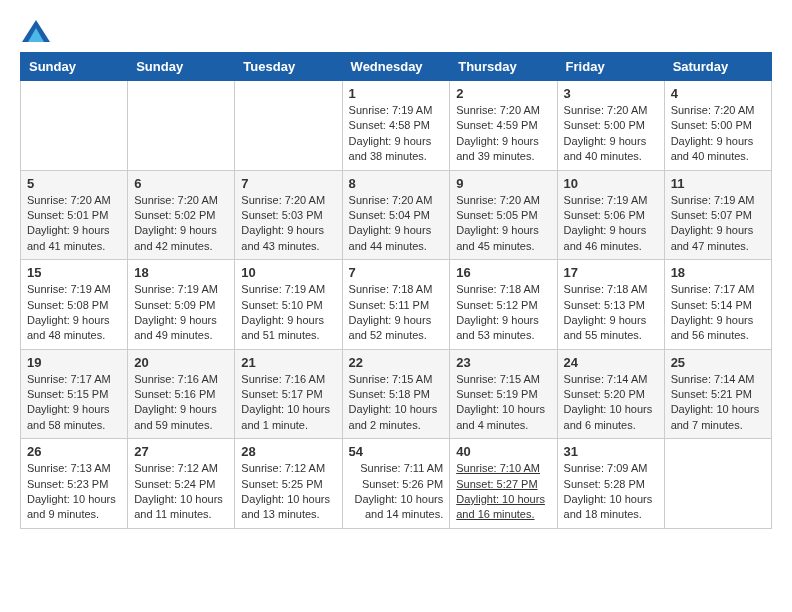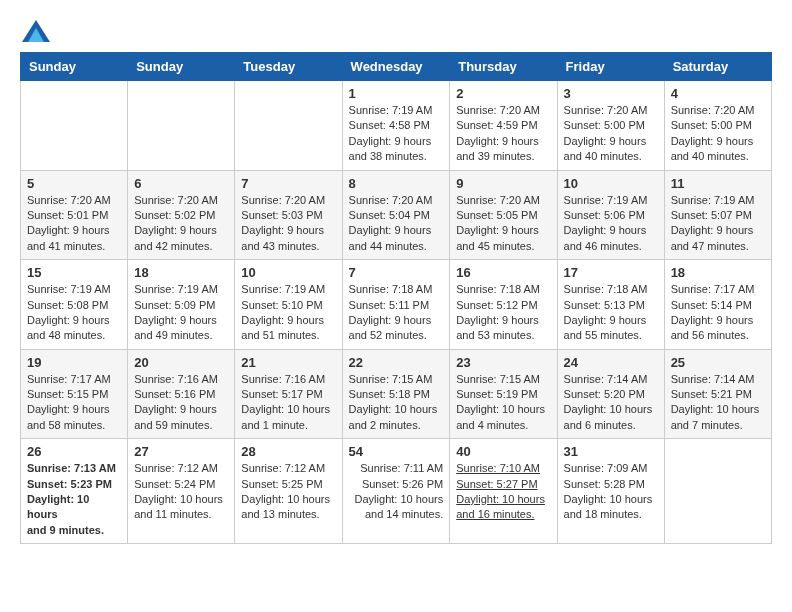--- a/index.html
+++ b/index.html
@@ -307,21 +307,21 @@
           <div class="day-num">25</div>
           <div class="day-info" style="white-space: pre-line;">Sunrise: 7:14 AM
 Sunset: 5:21 PM
 Daylight: 10 hours
 and 7 minutes.</div>
         </td>
       </tr>
       <tr>
         <td>
           <div class="day-num">26</div>
-          <div class="day-info" style="white-space: pre-line; font-weight: bold;">Sunrise: 7:13 AM
+          <div class="day-info" style="white-space: pre-line;">Sunrise: 7:13 AM
 Sunset: 5:23 PM
 Daylight: 10 hours
 and 9 minutes.</div>
         </td>
         <td>
           <div class="day-num">27</div>
           <div class="day-info" style="white-space: pre-line;">Sunrise: 7:12 AM
 Sunset: 5:24 PM
 Daylight: 10 hours
 and 11 minutes.</div>

